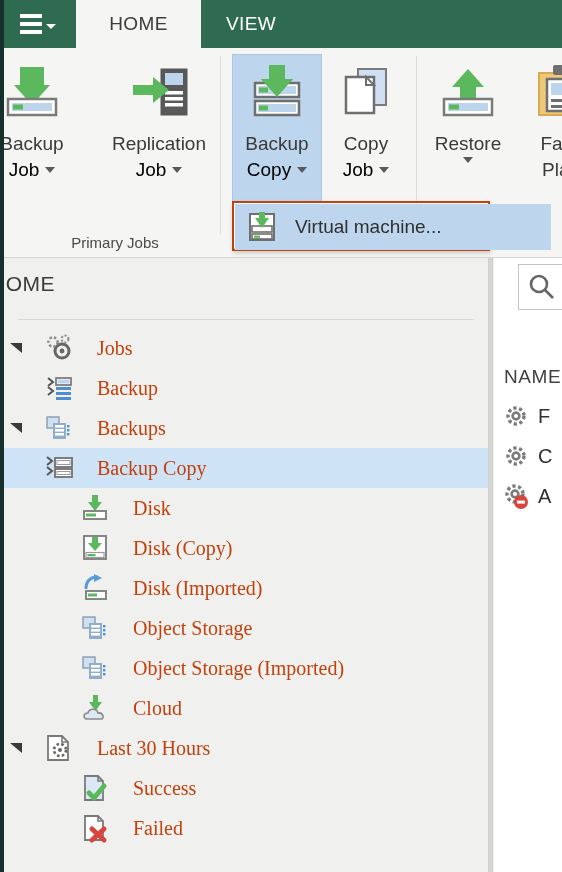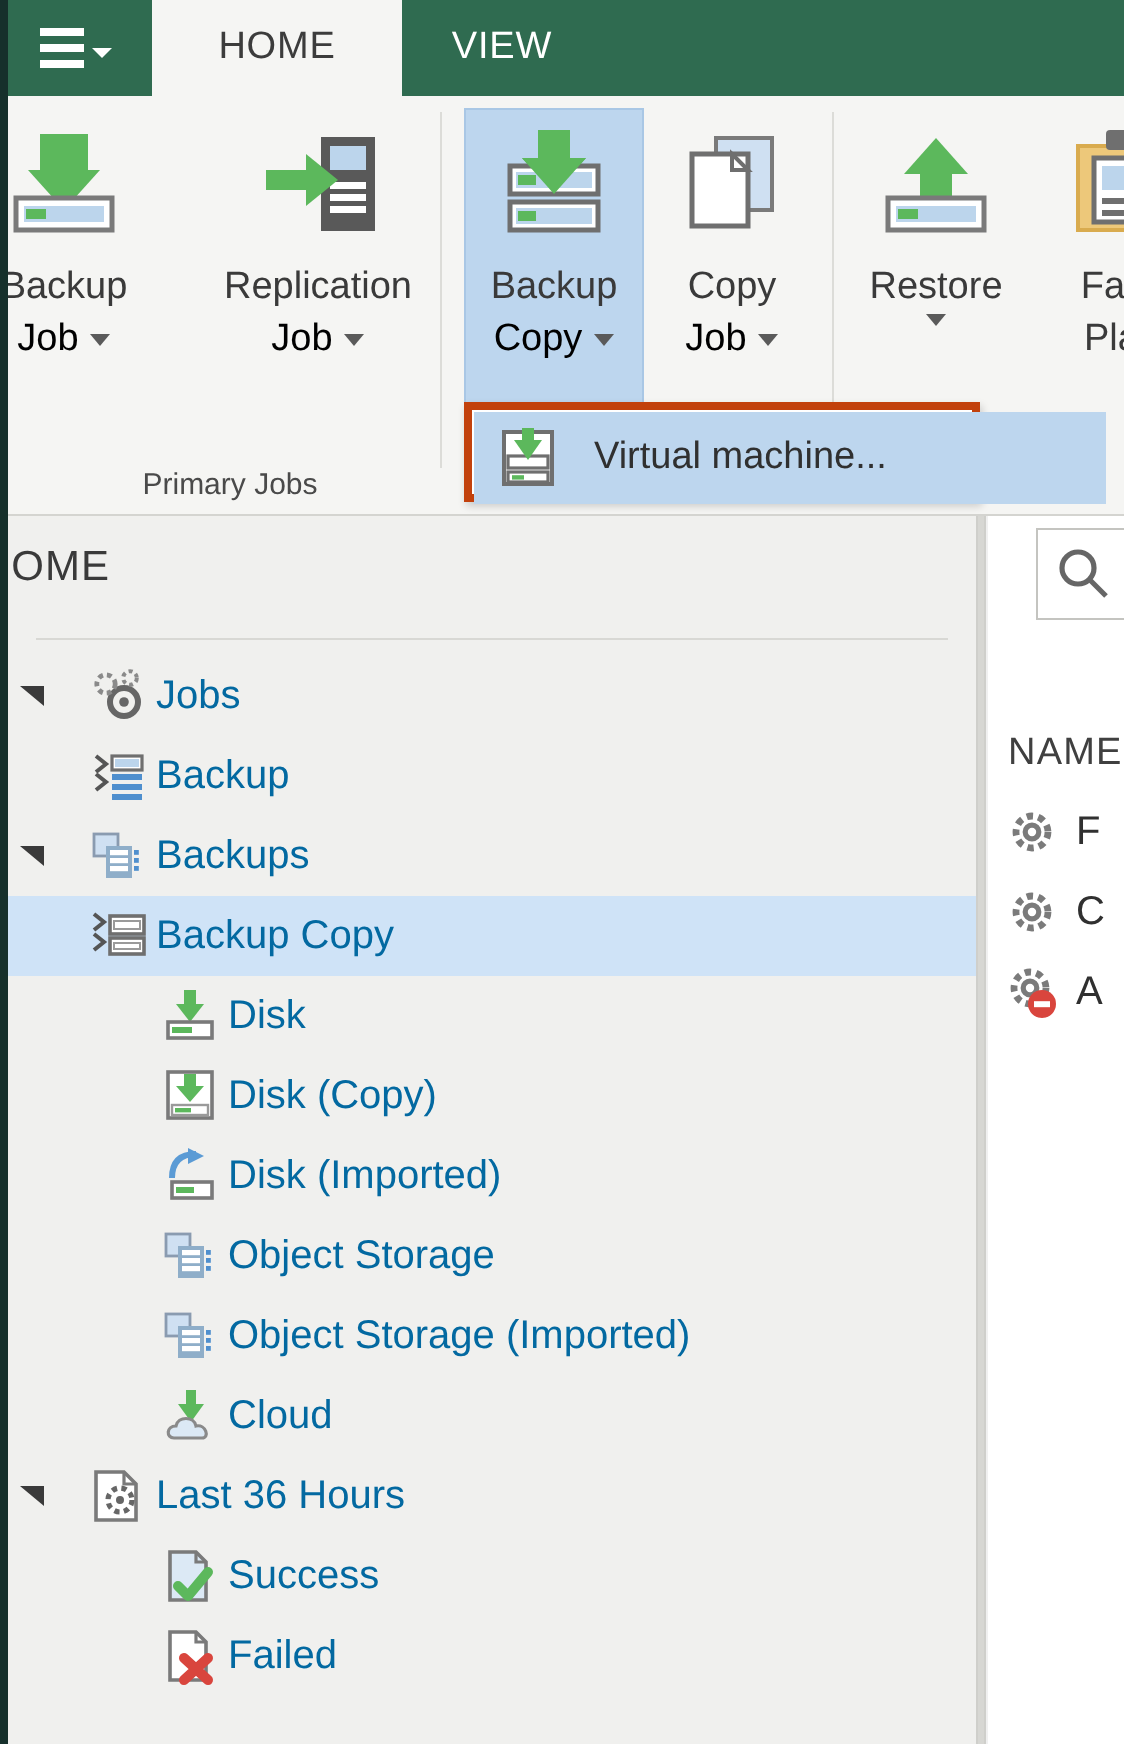--- a/index.html
+++ b/index.html
@@ -162,21 +162,21 @@
     border-top: 6px solid #5a5a5a;
     display: inline-block;
   }
 
   
   .dropdown {
     position: absolute;
     left: 232px; top: 201px;
     width: 258px; height: 50px;
     background: #ffffff;
-    border: 4px solid #c2410c;
+    border: 2px solid #c2410c;
     box-shadow: 1px 2px 4px rgba(0,0,0,0.18);
     z-index: 40;
   }
   .dditem {
     position: absolute;
     left: 1px; top: 1px;
     width: 316px; height: 46px;
     display: flex;
     align-items: center;
     padding-left: 10px;
@@ -232,23 +232,24 @@
     left: 4px;
     width: 18px; height: 18px;
   }
   .trow .ticon {
     width: 30px; height: 30px;
     flex: 0 0 30px;
     position: relative;
   }
   .trow .tlabel {
     font-size: 20px;
-    color: #0369a1;
+    color: #c2410c;
     white-space: nowrap;
-    margin-left: 4px;
+    margin-left: 23px;
+    font-family: Liberation Serif, serif;
   }
   .lvl1 { padding-left: 40px; }
   .lvl2 { padding-left: 76px; }
 
   .vdivider {
     position: absolute;
     left: 488px; top: 258px;
     width: 5px; height: 614px;
     background: #d7d7d3;
     border-left: 1px solid #cfcfcb;
@@ -625,21 +626,21 @@
         </span>
         <span style="width:40px;flex:0 0 40px;"></span>
         <span class="ticon">
           <svg width="30" height="30" viewBox="0 0 30 30">
             <path d="M4 3 H18 L24 9 V27 H4 Z" fill="#ffffff" stroke="#7a7a7a" stroke-width="1.8"></path>
             <path d="M18 3 V9 H24" fill="none" stroke="#7a7a7a" stroke-width="1.6"></path>
             <circle cx="16" cy="17" r="6" fill="none" stroke="#666" stroke-width="2.6" stroke-dasharray="2.6 2.2"></circle>
             <circle cx="16" cy="17" r="2" fill="#666"></circle>
           </svg>
         </span>
-        <span class="tlabel">Last 36 Hours</span>
+        <span class="tlabel">Last 30 Hours</span>
       </div>
 
       <div class="trow lvl2">
         <span class="ticon">
           <svg width="30" height="30" viewBox="0 0 30 30">
             <path d="M5 3 H18 L23 8 V27 H5 Z" fill="#dce9f5" stroke="#7a7a7a" stroke-width="1.8"></path>
             <path d="M18 3 V8 H23" fill="none" stroke="#7a7a7a" stroke-width="1.6"></path>
             <path d="M9 20 L14 25 L24 13" fill="none" stroke="#5cb85c" stroke-width="5" stroke-linecap="round" stroke-linejoin="round"></path>
           </svg>
         </span>

